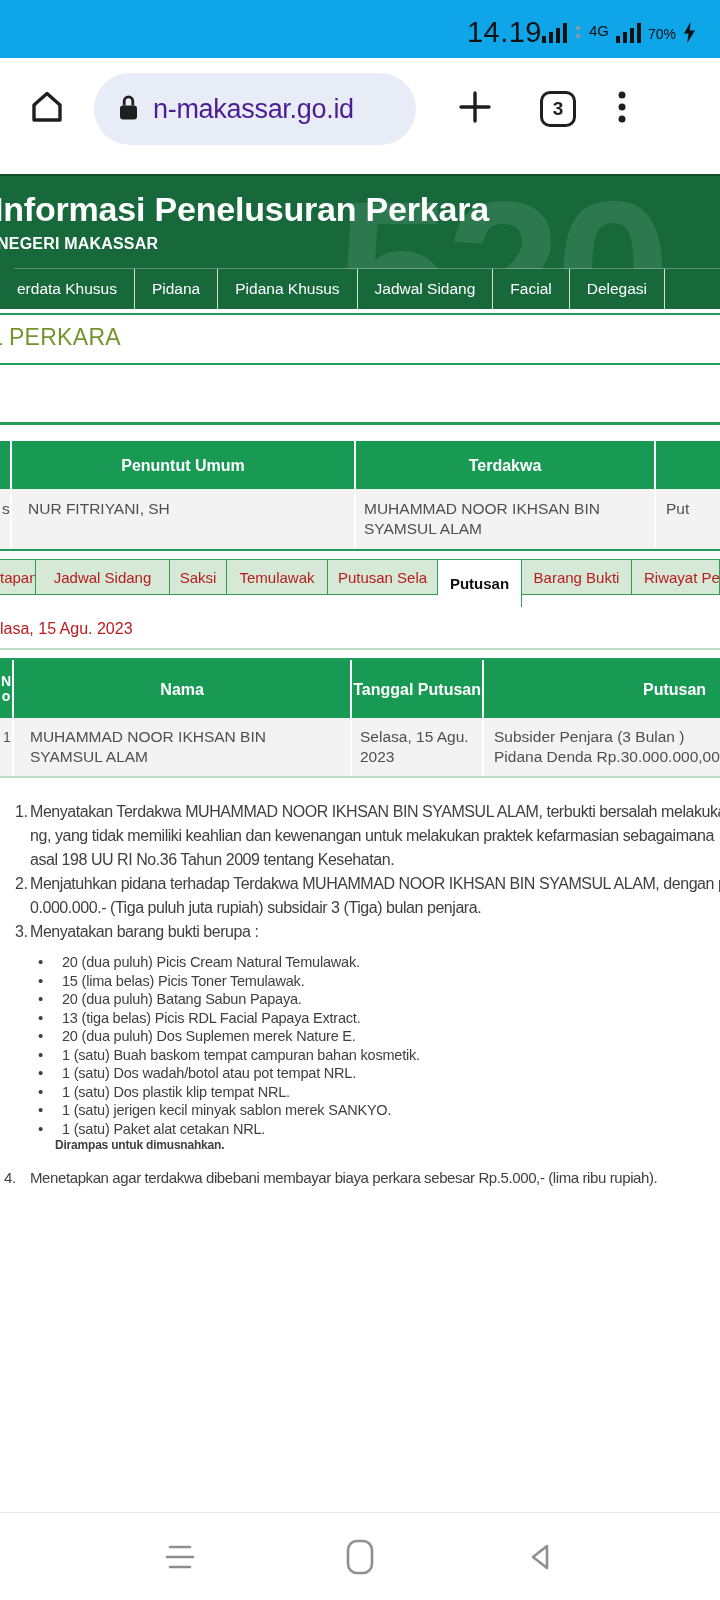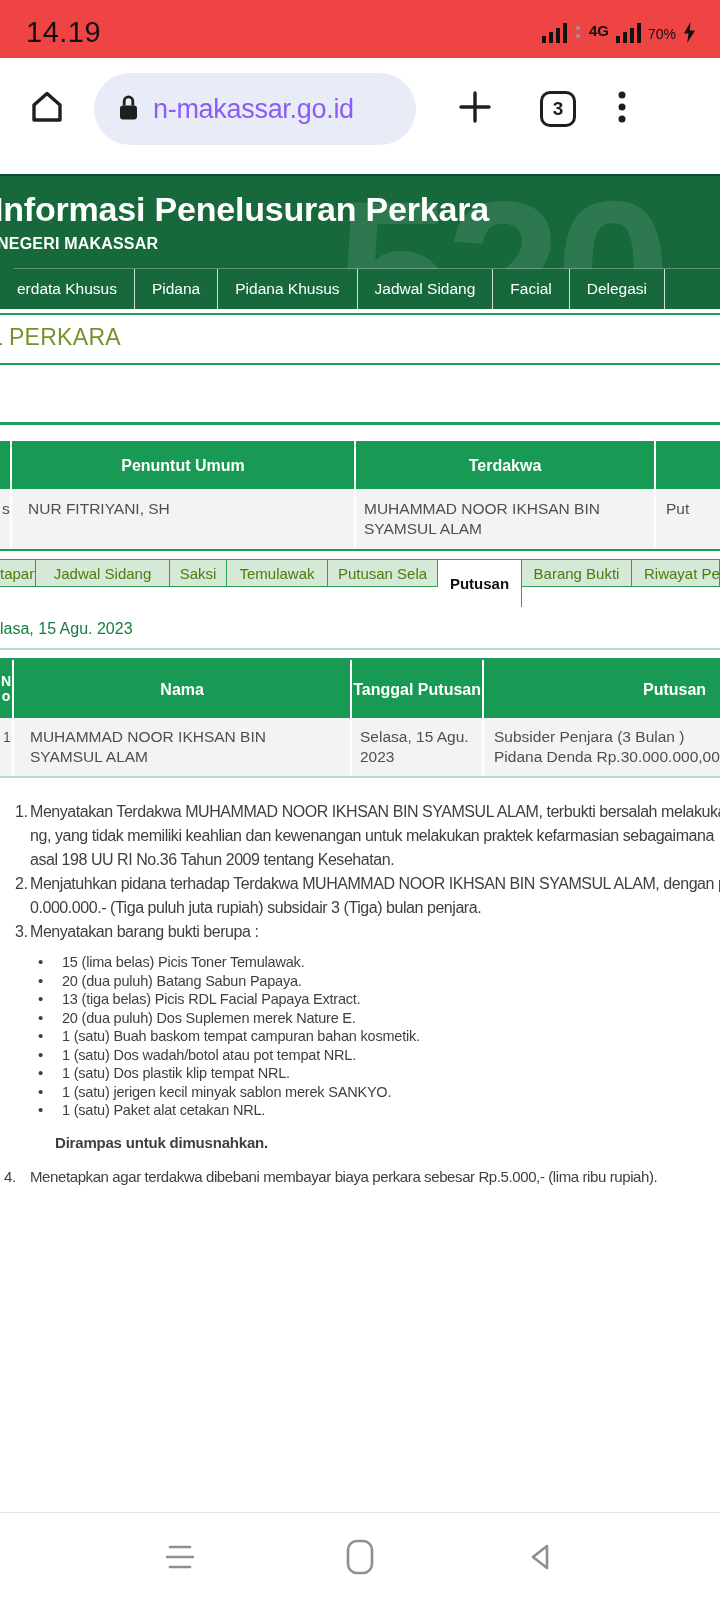--- a/index.html
+++ b/index.html
@@ -6,31 +6,31 @@
     --header-green:#17693C; --table-green:#189A54; --line-green:#1F9D58;
     --tab-bg:#D5E9D6; --tab-border:#2E9E58; --pale-line:#BCDCC4;
     --olive:#76942E; --row-bg:#F3F3F3; --ink:#3F3F3F;
   }
   *{box-sizing:border-box;margin:0;padding:0}
   html,body{background:#cccccc}
   body{font-family:"Liberation Sans","DejaVu Sans",sans-serif;}
   .screen{position:relative;width:720px;height:1600px;overflow:hidden;background:#fff;margin:0 auto;}
 
   
-  .status-bar{height:58px;display:flex;align-items:center;justify-content:space-between;padding:6px 24px 0 26px;background:#ef4444;}
+  .status-bar{height:58px;display:flex;align-items:center;justify-content:flex-end;padding:6px 24px 0 26px;background:#0ea5e9;}
   .sb-time{font-size:29px;color:#111;letter-spacing:0.5px}
   .sb-right{display:flex;align-items:flex-end;gap:7px;}
   .sb-right svg{display:block}
-  .sb-net{font-size:15px;font-weight:bold;color:#111;line-height:14px;padding-bottom:5px}
+  .sb-net{font-size:15px;font-weight:normal;color:#111;line-height:14px;padding-bottom:5px}
   .sb-batt{font-size:14px;color:#111;padding-bottom:1px}
 
   
   .toolbar{height:108px;display:flex;align-items:center;padding:0 0 6px 26px;background:#fff;}
   .omnibox{width:322px;height:72px;background:#E8ECF6;border-radius:36px;display:flex;align-items:center;gap:14px;padding:0 18px 0 24px;margin-left:26px;}
-  .omni-url{font-size:27px;color:#8b5cf6;letter-spacing:-0.3px;white-space:nowrap;overflow:hidden}
+  .omni-url{font-size:27px;color:#4c1d95;letter-spacing:-0.3px;white-space:nowrap;overflow:hidden}
   .tb-plus{margin-left:40px}
   .tabbox{margin-left:46px;width:36px;height:36px;border:3.2px solid #1f1f1f;border-radius:10px;display:flex;align-items:center;justify-content:center;font-size:19px;font-weight:bold;color:#1f1f1f}
   .tb-kebab{margin-left:40px}
 
   
   .site-header{margin-top:8px;background:var(--header-green);position:relative;overflow:hidden;border-top:2px solid #0E4F2B;}
   .watermark{position:absolute;top:0px;left:336px;font-size:208px;line-height:0.95;font-weight:bold;color:rgba(255,255,255,0.10);letter-spacing:-6px;white-space:nowrap;}
   .sh-title{position:relative;margin:14px 0 0 -6px;font-size:34px;font-weight:bold;color:#fff;letter-spacing:-0.2px;white-space:nowrap}
   .sh-sub{position:relative;margin:6px 0 0 -3px;font-size:16px;font-weight:bold;color:#fff;letter-spacing:0.2px;white-space:nowrap}
   .main-nav{position:relative;display:flex;margin-top:15px;height:41px;border-top:1px solid rgba(255,255,255,0.30);margin-left:14px;}
@@ -50,53 +50,53 @@
   .t1 .th{height:48px}
   .t1 .c0{flex:0 0 12px;padding:10px 0 10px 2px}
   .t1 .c1{flex:0 0 344px}
   .t1 .c2{flex:0 0 300px}
   .t1 .c3{flex:0 0 64px;border-right:none}
   .t1 .td.c1{padding-left:16px}
   .t1 .td.c2{padding-right:16px}
   .t1 .td.c3{padding-left:10px}
 
   .tabs{display:flex;align-items:flex-start;height:48px;margin-top:8px;}
-  .tab{height:28px;background:var(--tab-bg);border:1.5px solid var(--tab-border);border-left:none;color:#4d7c0f;font-size:15px;display:flex;align-items:center;justify-content:center;white-space:nowrap;overflow:hidden;cursor:pointer}
+  .tab{height:36px;background:var(--tab-bg);border:1.5px solid var(--tab-border);border-left:none;color:#b91c1c;font-size:15px;display:flex;align-items:center;justify-content:center;white-space:nowrap;overflow:hidden;cursor:pointer}
   .tab:nth-child(1){flex:0 0 36px;justify-content:flex-start}
   .tab:nth-child(2){flex:0 0 134px}
   .tab:nth-child(3){flex:0 0 57px}
   .tab:nth-child(4){flex:0 0 101px}
   .tab:nth-child(5){flex:0 0 110px}
   .tab:nth-child(6){flex:0 0 84px}
   .tab:nth-child(7){flex:0 0 110px}
   .tab:nth-child(8){flex:0 0 88px;justify-content:flex-start;padding-left:12px}
   .tab.active{height:48px;background:#fff;border-bottom:none;font-weight:bold;color:#111;}
 
-  .sess-date{margin-top:13px;font-size:16px;color:#15803d;white-space:nowrap}
+  .sess-date{margin-top:13px;font-size:16px;color:#b91c1c;white-space:nowrap}
   .t2-pale{margin-top:10px}
   .t2-green{margin-top:8px}
   .t2 .th{height:58px;line-height:19px}
   .t2 .d0{flex:0 0 14px;padding:0 1px;font-size:14px;word-break:break-all;line-height:15px}
   .t2 .d1{flex:0 0 338px}
   .t2 .d2{flex:0 0 132px}
   .t2 .d3{flex:0 0 236px;border-right:none}
   .t2 .th.d3{justify-content:flex-end;padding-right:14px}
   .t2 .td{padding:9px 8px;line-height:20px}
   .t2 .td.d0{padding:9px 0 9px 3px}
   .t2 .td.d1{padding-left:16px;padding-right:60px}
   .t2 .td.d3{white-space:nowrap;padding-left:10px}
 
   .decision{margin-top:22px;color:var(--ink);}
   .pt{white-space:nowrap;font-size:16px;line-height:24px;letter-spacing:-0.45px;padding-left:15px;overflow:hidden}
   .pt .pt-no{display:inline-block;width:15px}
   .pt.cont{padding-left:30px}
   .bullets{margin-top:9px}
   .bullet{white-space:nowrap;font-size:14.5px;line-height:17.5px;letter-spacing:-0.2px;padding-left:38px;color:var(--ink)}
   .bullet .dot{display:inline-block;width:24px;font-size:15px}
-  .forfeit{margin-top:14px;padding-left:55px;font-size:15px;font-weight:bold;color:var(--ink);letter-spacing:-0.2px}
+  .forfeit{padding-left:55px;font-size:12px;font-weight:bold;color:var(--ink);letter-spacing:-0.2px}
   .pt4{margin-top:15px;white-space:nowrap;font-size:15px;line-height:22px;letter-spacing:-0.4px;padding-left:4px;color:var(--ink);overflow:hidden}
   .pt4 .pt-no{display:inline-block;width:26px}
 
   
   .android-nav{position:absolute;left:0;bottom:0;width:720px;height:88px;background:#fff;border-top:1px solid #E4E4E4;}
   .an-btn{position:absolute;top:0;width:120px;height:88px;display:flex;align-items:center;justify-content:center;cursor:pointer}
   .an-recents{left:120px}.an-home{left:300px}.an-back{left:480px}
 </style>
 </head>
 <body>
@@ -244,20 +244,21 @@
 
       <div class="decision">
         <div class="pt"><span class="pt-no">1.</span><span>Menyatakan Terdakwa MUHAMMAD NOOR IKHSAN BIN SYAMSUL ALAM, terbukti bersalah melakukan</span></div>
         <div class="pt cont">ng, yang tidak memiliki keahlian dan kewenangan untuk melakukan praktek kefarmasian  sebagaimana</div>
         <div class="pt cont">asal 198 UU RI No.36 Tahun 2009 tentang Kesehatan.</div>
         <div class="pt"><span class="pt-no">2.</span><span>Menjatuhkan pidana terhadap Terdakwa MUHAMMAD NOOR IKHSAN BIN SYAMSUL ALAM, dengan pid</span></div>
         <div class="pt cont">0.000.000.- (Tiga puluh juta rupiah) subsidair 3 (Tiga) bulan penjara.</div>
         <div class="pt"><span class="pt-no">3.</span><span>Menyatakan barang bukti berupa :</span></div>
 
         <div class="bullets">
+          <div class="bullet"><span class="dot">•</span><span>20 (dua puluh) Picis Cream Natural Temulawak.</span></div>
           <div class="bullet"><span class="dot">•</span><span>15 (lima belas) Picis Toner Temulawak.</span></div>
           <div class="bullet"><span class="dot">•</span><span>20 (dua puluh) Batang Sabun Papaya.</span></div>
           <div class="bullet"><span class="dot">•</span><span>13 (tiga belas) Picis RDL Facial Papaya Extract.</span></div>
           <div class="bullet"><span class="dot">•</span><span>20 (dua puluh) Dos Suplemen merek Nature E.</span></div>
           <div class="bullet"><span class="dot">•</span><span>1 (satu) Buah baskom tempat campuran bahan kosmetik.</span></div>
           <div class="bullet"><span class="dot">•</span><span>1 (satu) Dos wadah/botol atau pot tempat NRL.</span></div>
           <div class="bullet"><span class="dot">•</span><span>1 (satu) Dos plastik klip tempat NRL.</span></div>
           <div class="bullet"><span class="dot">•</span><span>1 (satu) jerigen kecil minyak sablon merek SANKYO.</span></div>
           <div class="bullet"><span class="dot">•</span><span>1 (satu) Paket alat cetakan NRL.</span></div>
         </div>

